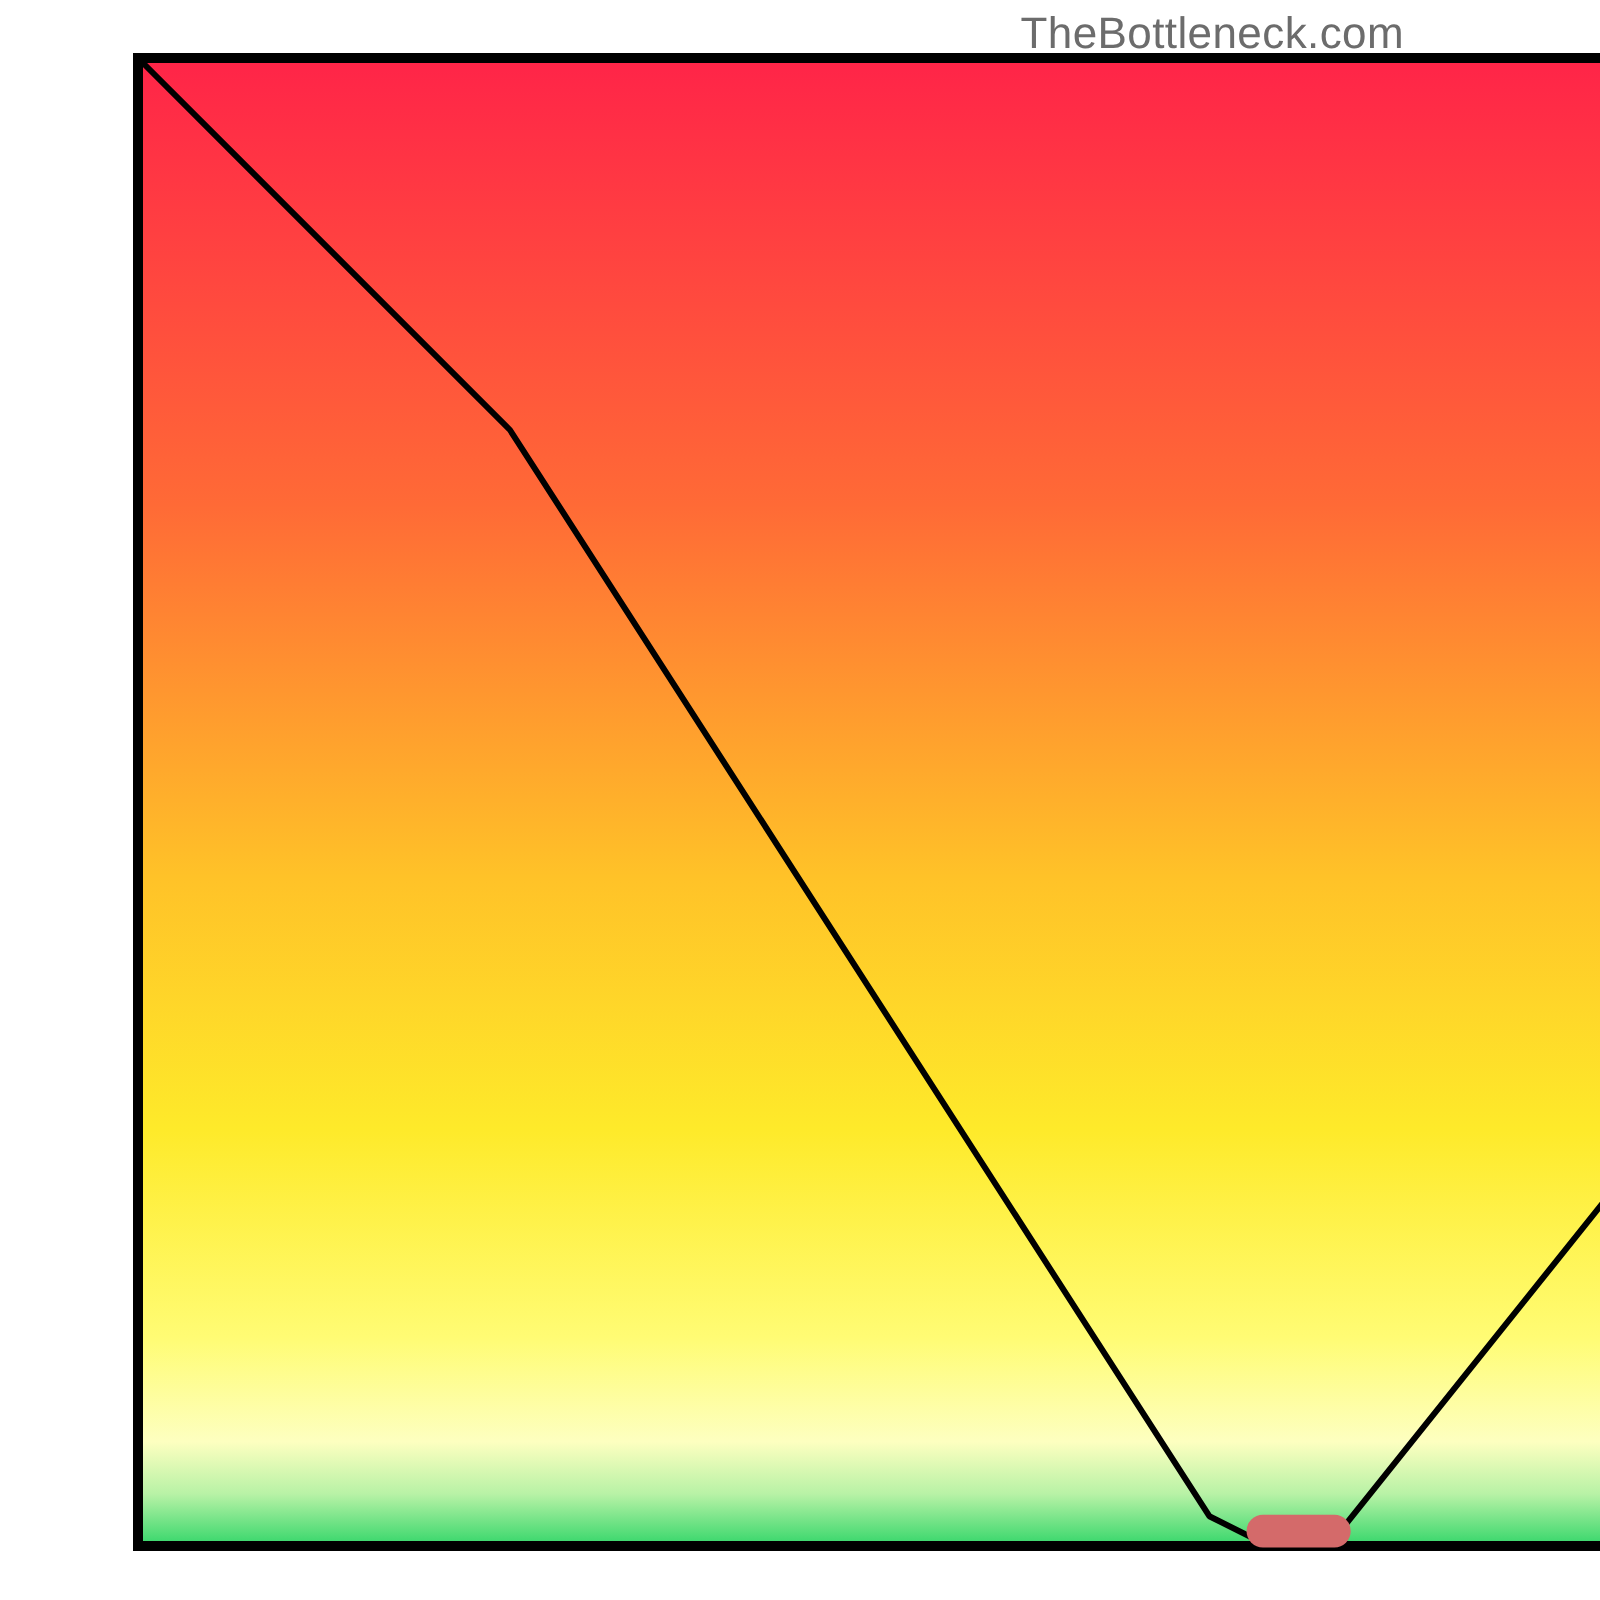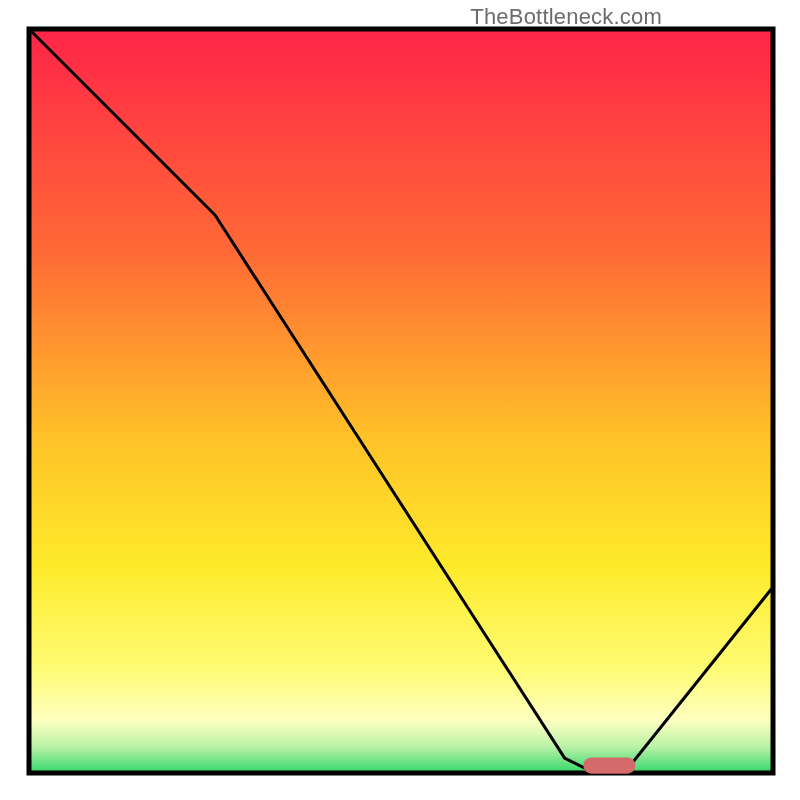--- a/index.html
+++ b/index.html
@@ -7,20 +7,21 @@
     padding: 0;
     width: 800px;
     height: 800px;
     background: #ffffff;
     font-family: Arial, Helvetica, sans-serif;
   }
   .chart-container {
     position: relative;
     width: 672px;
     height: 800px;
+    margin-left: 40px;
   }
   .watermark {
     position: absolute;
     top: 4px;
     right: 10px;
     font-size: 22px;
     color: #6c6c6c;
     font-weight: 500;
     letter-spacing: 0.2px;
     z-index: 10;

